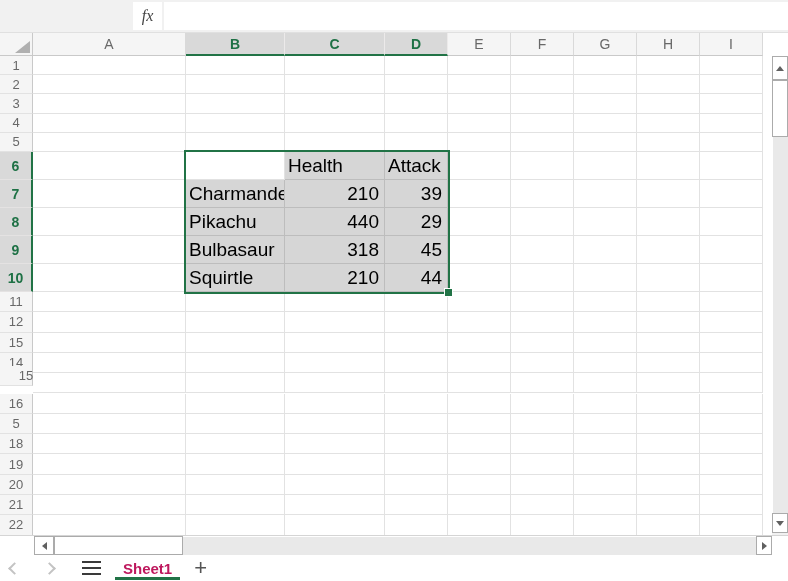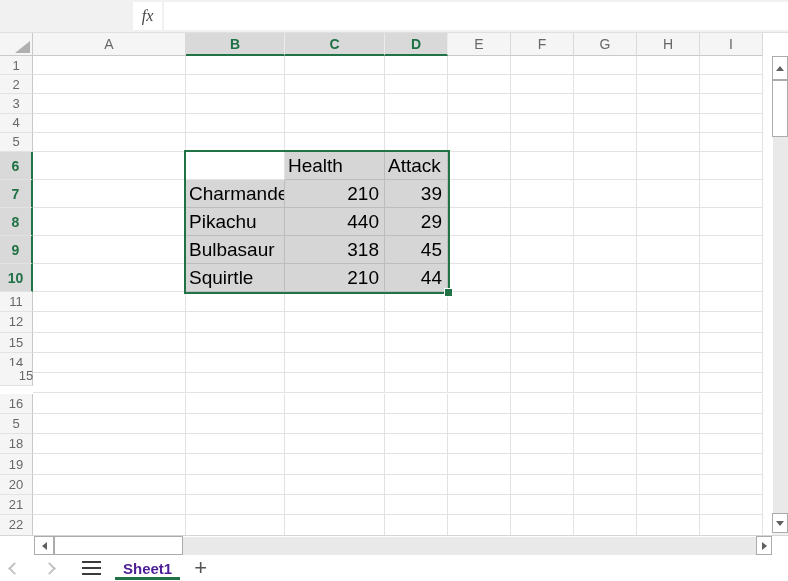--- a/index.html
+++ b/index.html
@@ -51,21 +51,21 @@
   .corner-br{position:absolute;left:772px;top:533px;width:16px;height:22px;background:#f1f1f1;}
 
   
   .tabbar{position:absolute;left:0;top:555px;width:788px;height:26px;background:#fff;display:flex;align-items:center;}
   .nav-chev{width:9px;height:9px;border-left:2px solid #c3c3c3;border-bottom:2px solid #c3c3c3;box-sizing:border-box;}
   .nav-prev{margin-left:10px;transform:rotate(45deg);}
   .nav-next{margin-left:26px;transform:rotate(-135deg);}
   .hamb{margin-left:28px;width:19px;display:flex;flex-direction:column;gap:4px;}
   .hamb span{display:block;height:2px;background:#3a3a3a;}
   .sheettab{position:relative;margin-left:14px;padding:0 8px;height:26px;display:flex;align-items:center;
-            font-size:15px;font-weight:bold;color:#4c1d95;}
+            font-size:15px;font-weight:bold;color:#be185d;}
   .sheettab .underline{position:absolute;left:0;right:0;bottom:1px;height:3px;background:#217346;}
   .addsheet{margin-left:8px;font-size:22px;font-weight:200;color:#555;line-height:20px;padding:0 6px;}
 </style>
 </head>
 <body>
 
 <div class="app">
 
   <div class="topbar">
     <div class="fxbox">

